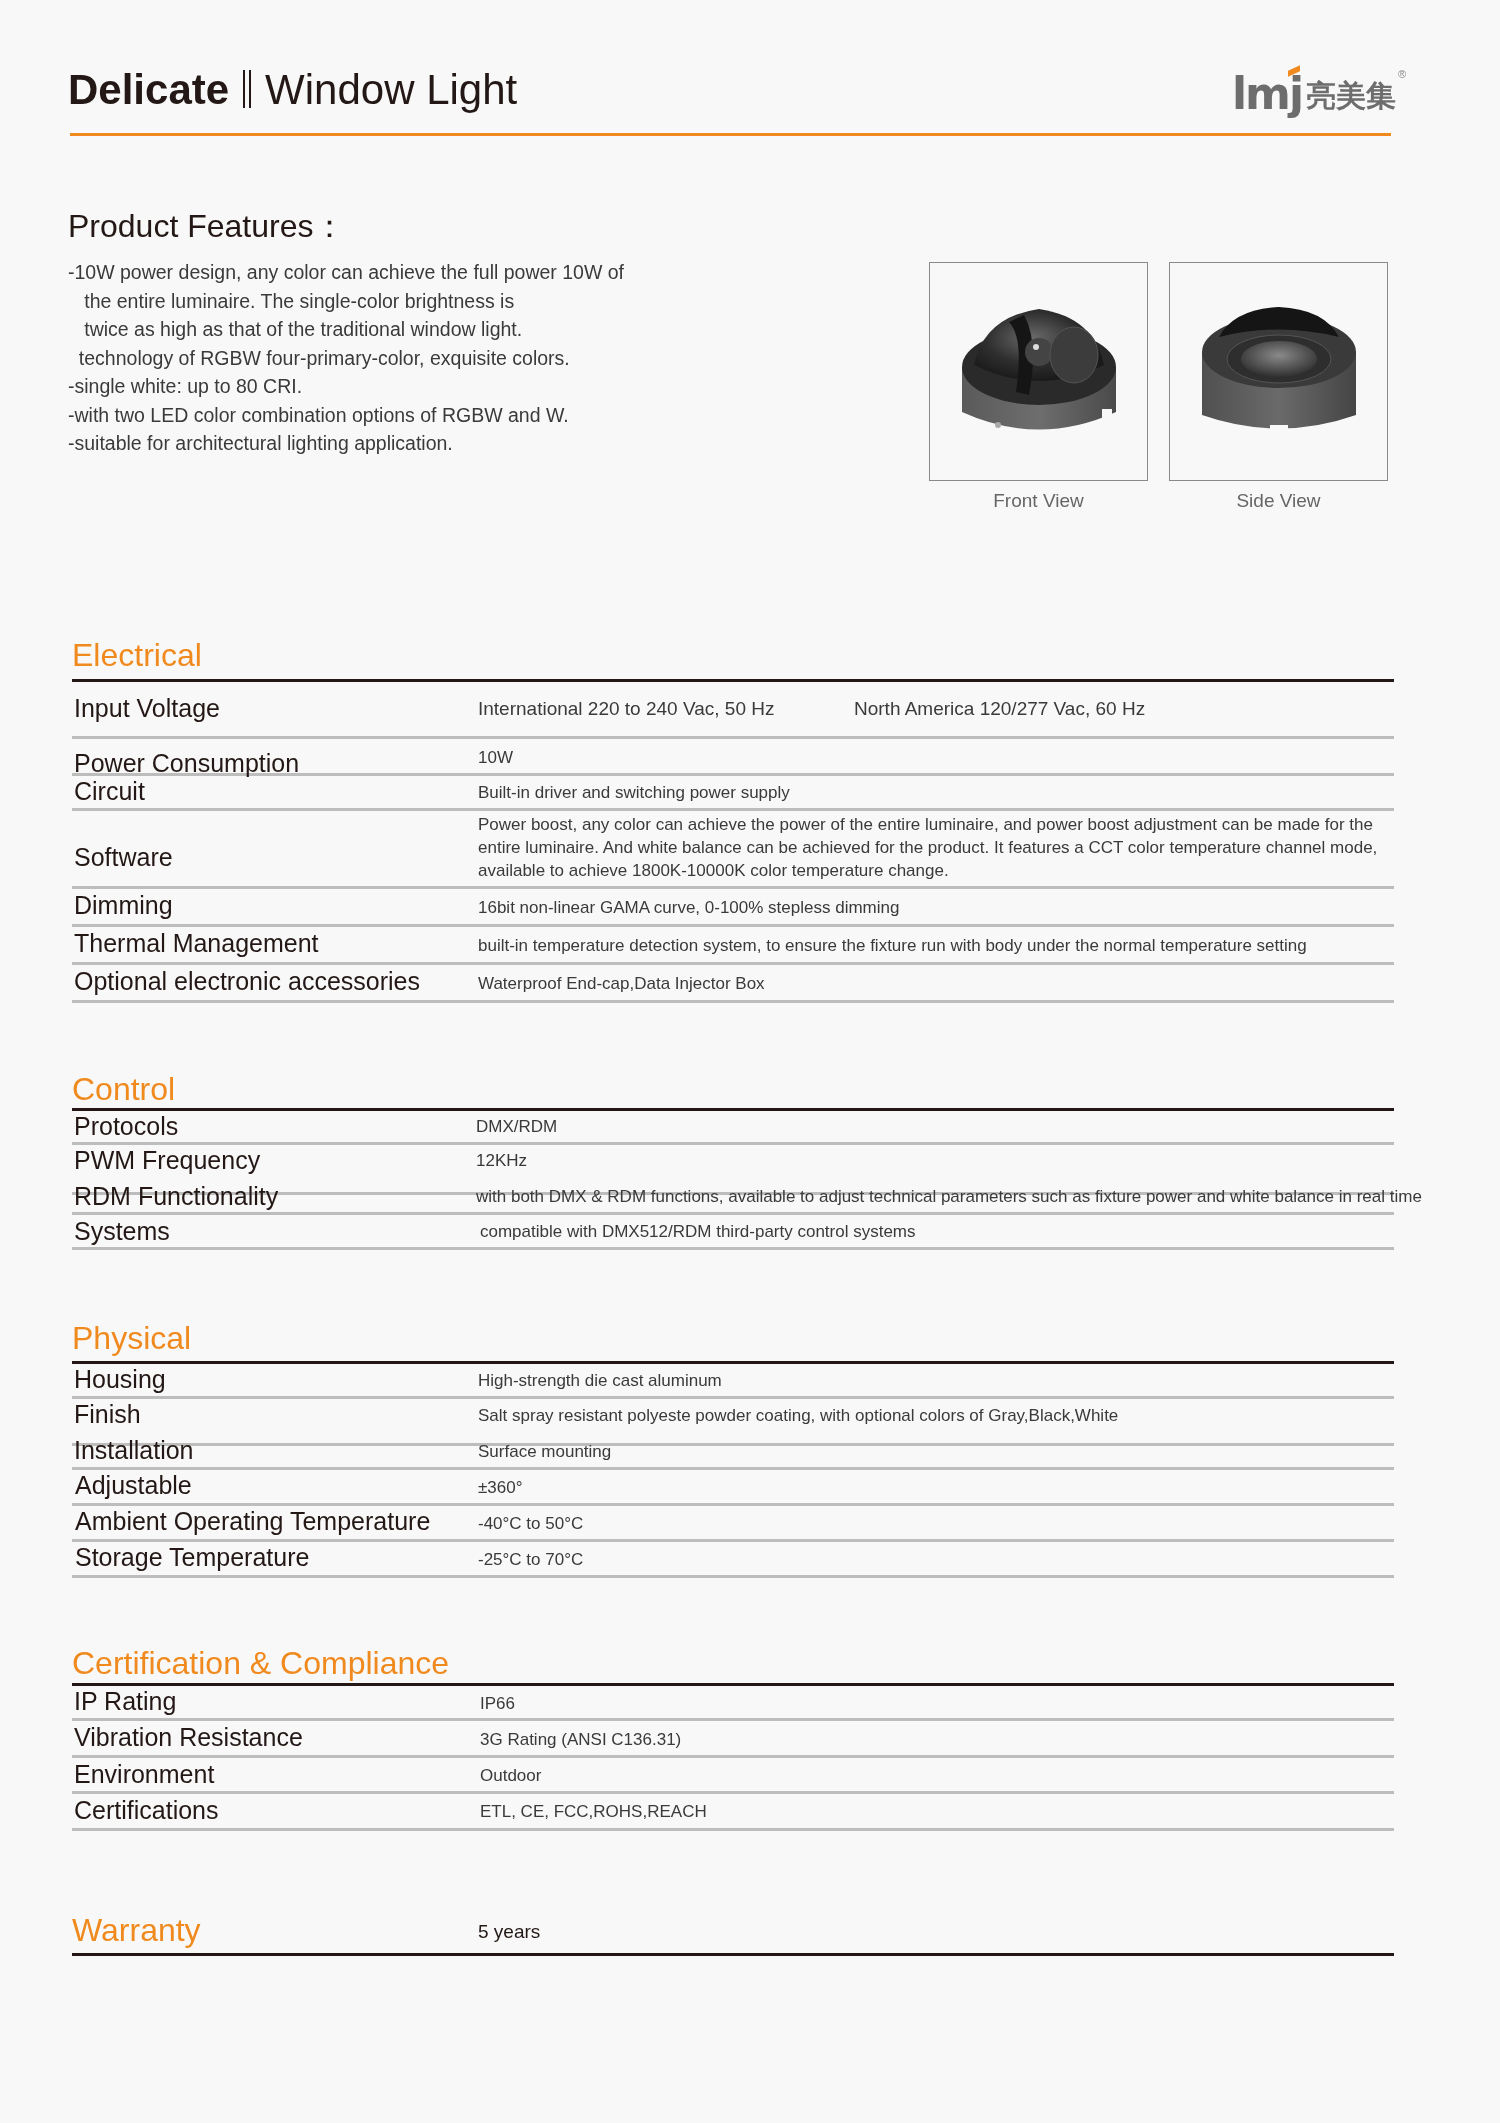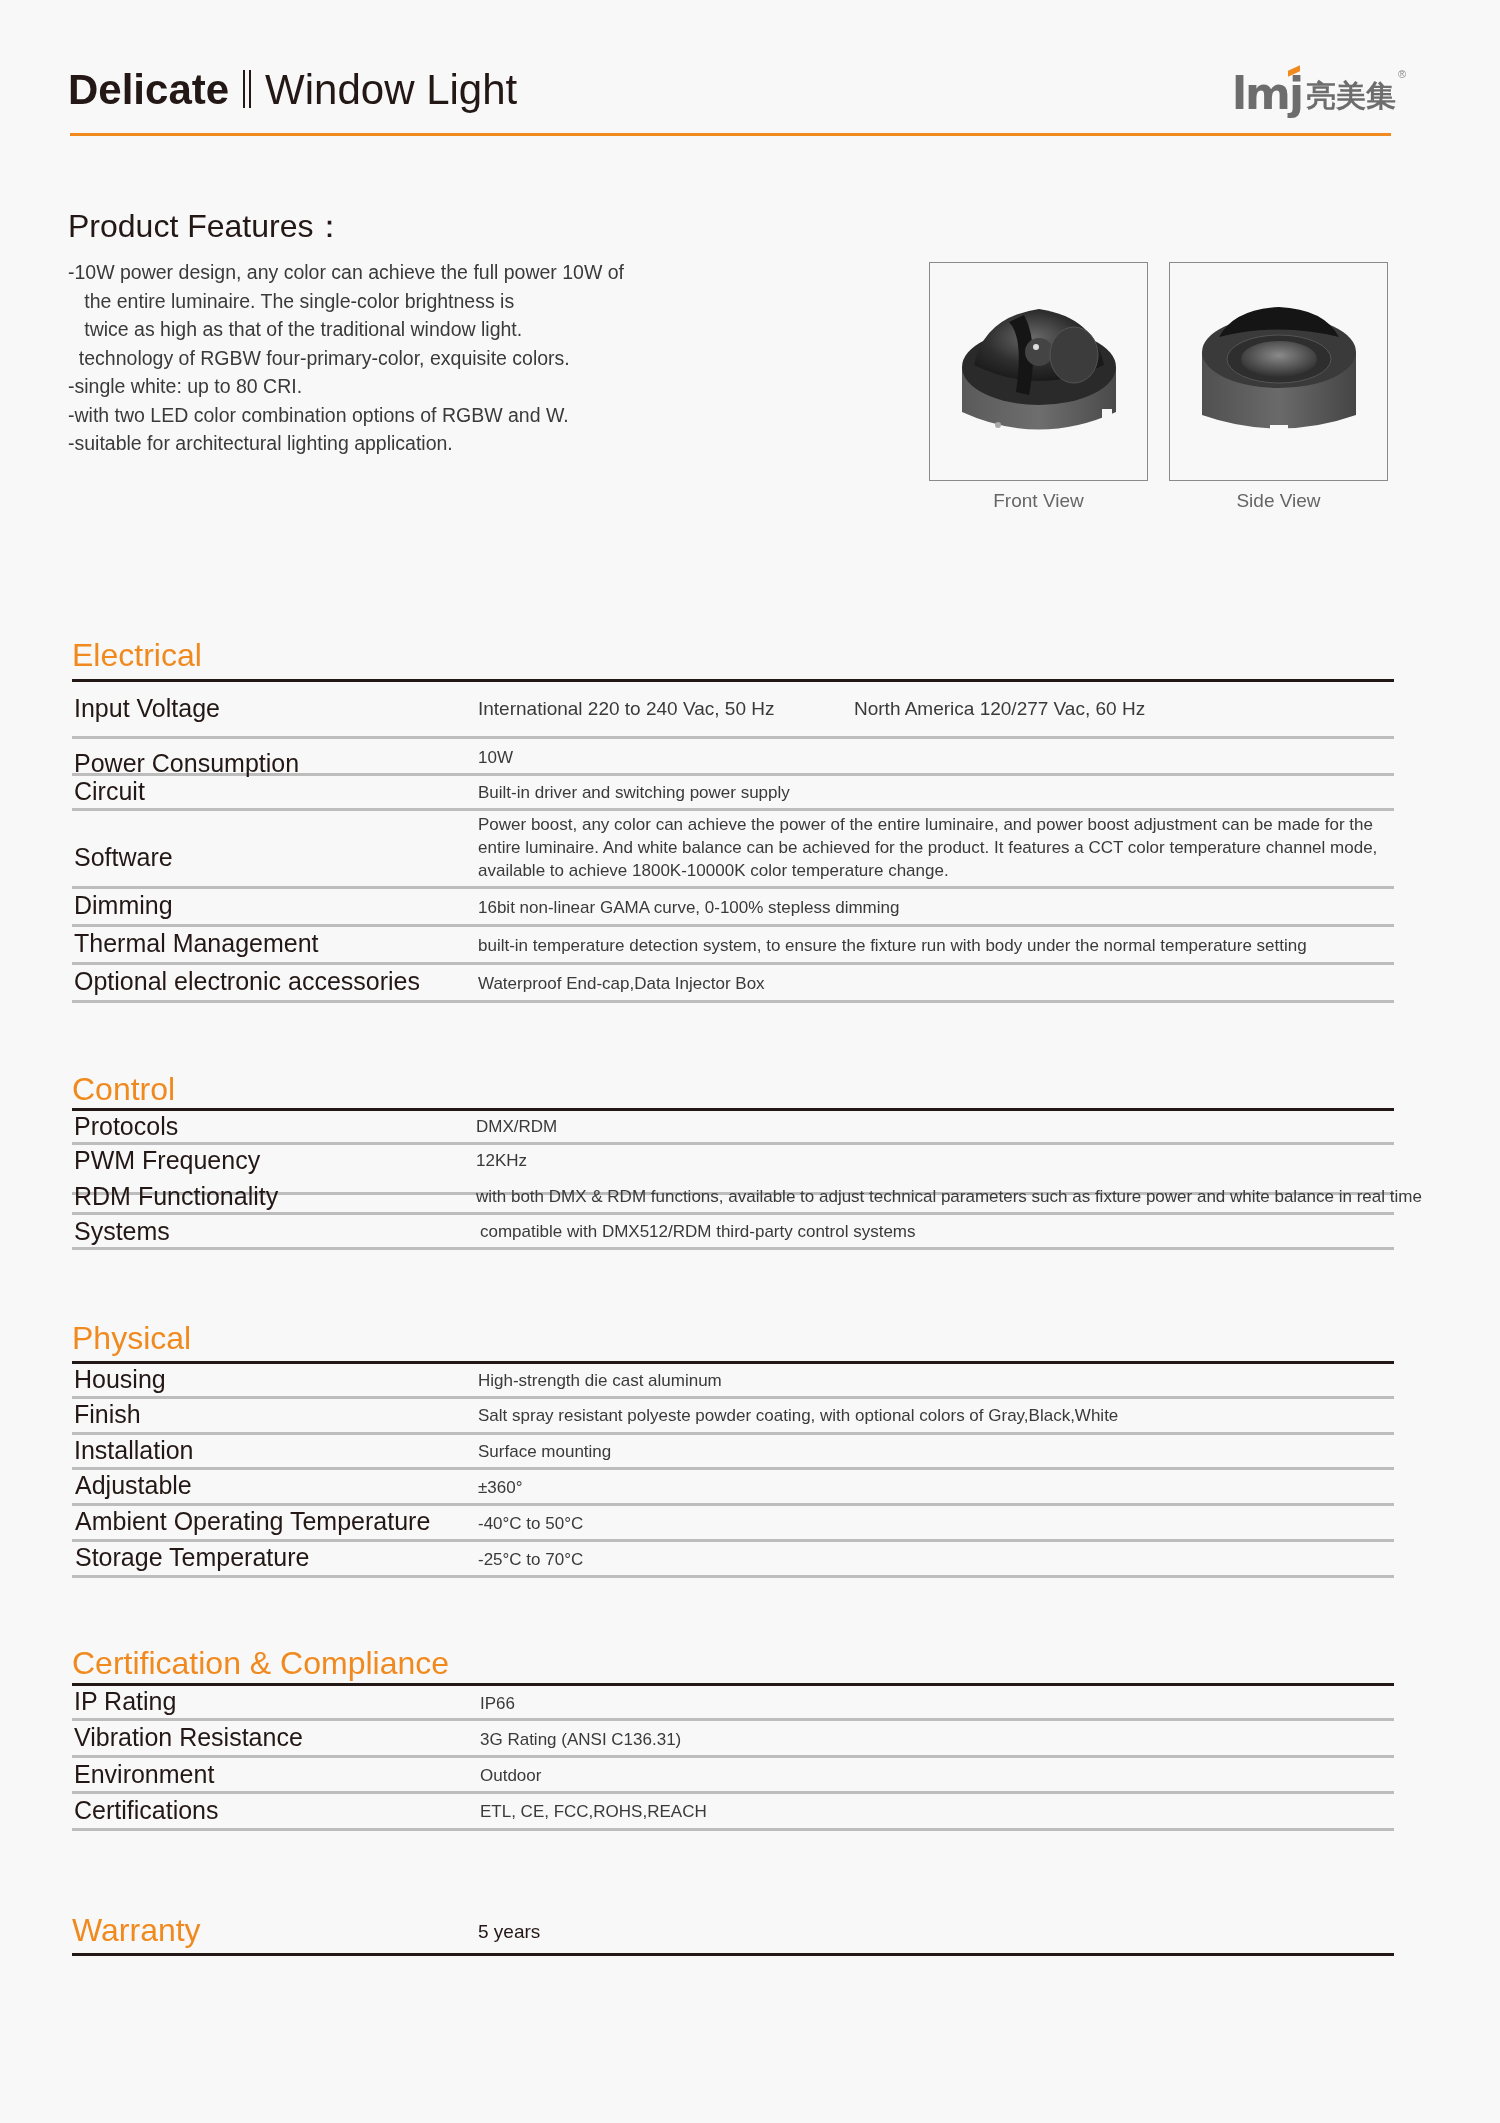--- a/index.html
+++ b/index.html
@@ -168,21 +168,21 @@
   <span class="spec-label" style="top:2px;">Systems</span>
   <span class="spec-value" style="top:7px;left:408px;">compatible with DMX512/RDM third-party control systems</span>
 </div>
 
 <div class="section-title" style="top:1320px;">Physical</div>
 <div class="section-rule" style="top:1361px;"></div>
 <div class="spec-row" style="top:1364px;height:35px;">
   <span class="spec-label" style="top:1px;">Housing</span>
   <span class="spec-value" style="top:7px;">High-strength die cast aluminum</span>
 </div>
-<div class="spec-row" style="top:1399px;height:36px;">
+<div class="spec-row" style="top:1399px;height:47px;">
   <span class="spec-label" style="top:1px;">Finish</span>
   <span class="spec-value" style="top:7px;">Salt spray resistant polyeste powder coating, with optional colors of Gray,Black,White</span>
 </div>
 <div class="spec-row" style="top:1435px;height:35px;">
   <span class="spec-label" style="top:1px;">Installation</span>
   <span class="spec-value" style="top:7px;">Surface mounting</span>
 </div>
 <div class="spec-row" style="top:1470px;height:36px;">
   <span class="spec-label" style="top:1px;left:3px;">Adjustable</span>
   <span class="spec-value" style="top:8px;">±360°</span>

